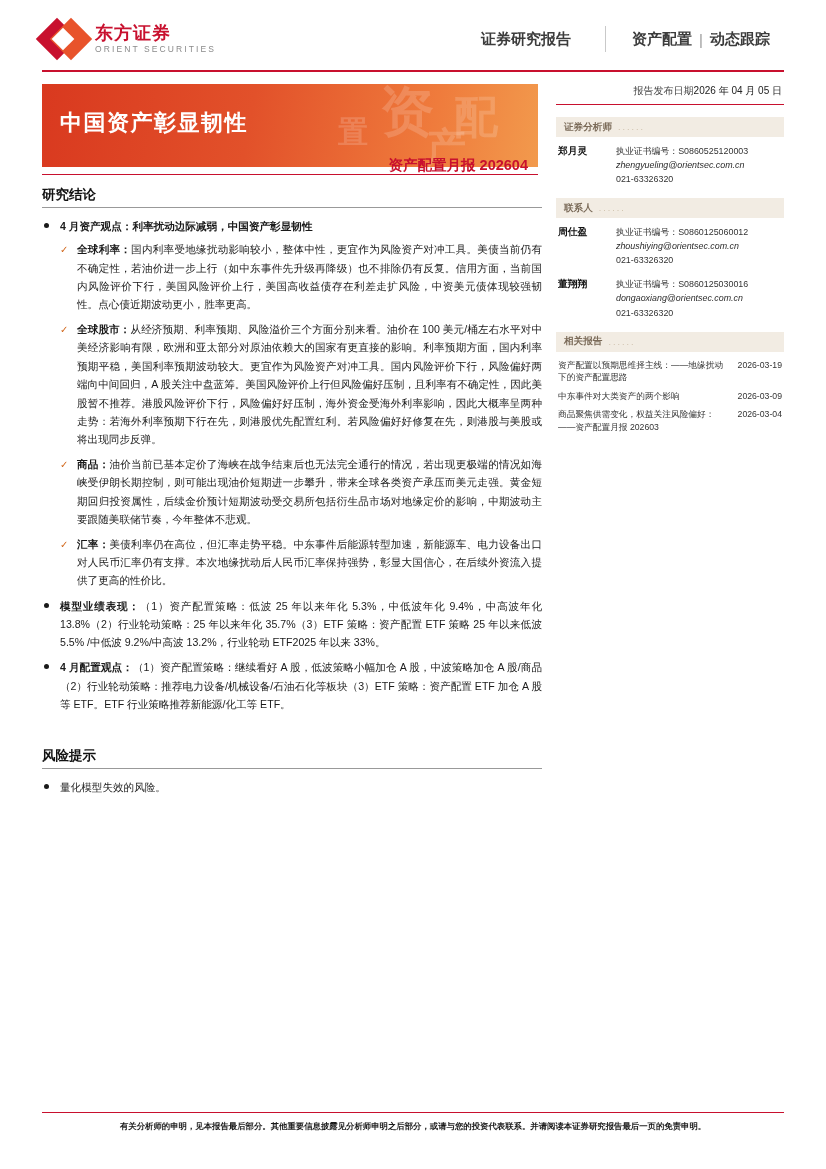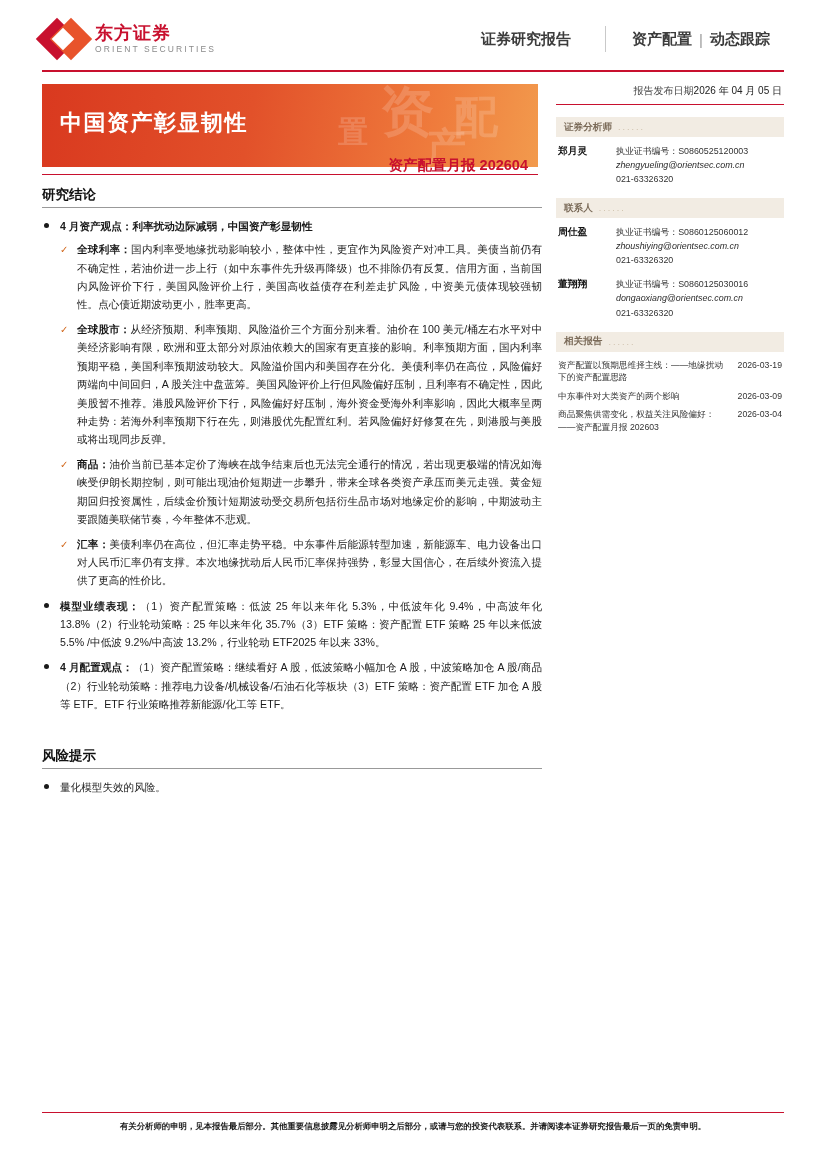--- a/index.html
+++ b/index.html
@@ -192,21 +192,21 @@
       <li>
         <span class="bullet"></span>
         <b>4 月资产观点：利率扰动边际减弱，中国资产彰显韧性</b>
         <ul class="lv2">
           <li>
             <span class="check">✓</span>
             <span class="lead">全球利率：</span><span>国内利率受地缘扰动影响较小，整体中性，更宜作为风险资产对冲工具。美债当前仍有不确定性，若油价进一步上行（如中东事件先升级再降级）也不排除仍有反复。信用方面，当前国内风险评价下行，美国风险评价上行，美国高收益债存在利差走扩风险，中资美元债体现较强韧性。点心债近期波动更小，胜率更高。</span>
           </li>
           <li>
             <span class="check">✓</span>
-            <span class="lead">全球股市：</span><span>从经济预期、利率预期、风险溢价三个方面分别来看。油价在 100 美元/桶左右水平对中美经济影响有限，欧洲和亚太部分对原油依赖大的国家有更直接的影响。利率预期方面，国内利率预期平稳，美国利率预期波动较大。风险溢价国内和美国存在分化。美债利率仍在高位，风险偏好两端向中间回归，A 股关注中盘蓝筹。美国风险评价上行但风险偏好压制，且利率有不确定性，因此美股暂不推荐。港股风险评价下行，风险偏好好压制，海外资金受海外利率影响，因此大概率呈两种走势：若海外利率预期下行在先，则港股优先配置红利。若风险偏好好修复在先，则港股与美股或将出现同步反弹。</span>
+            <span class="lead">全球股市：</span><span>从经济预期、利率预期、风险溢价三个方面分别来看。油价在 100 美元/桶左右水平对中美经济影响有限，欧洲和亚太部分对原油依赖大的国家有更直接的影响。利率预期方面，国内利率预期平稳，美国利率预期波动较大。更宜作为风险资产对冲工具。国内风险评价下行，风险偏好两端向中间回归，A 股关注中盘蓝筹。美国风险评价上行但风险偏好压制，且利率有不确定性，因此美股暂不推荐。港股风险评价下行，风险偏好好压制，海外资金受海外利率影响，因此大概率呈两种走势：若海外利率预期下行在先，则港股优先配置红利。若风险偏好好修复在先，则港股与美股或将出现同步反弹。</span>
           </li>
           <li>
             <span class="check">✓</span>
             <span class="lead">商品：</span><span>油价当前已基本定价了海峡在战争结束后也无法完全通行的情况，若出现更极端的情况如海峡受伊朗长期控制，则可能出现油价短期进一步攀升，带来全球各类资产承压而美元走强。黄金短期回归投资属性，后续金价预计短期波动受交易所包括衍生品市场对地缘定价的影响，中期波动主要跟随美联储节奏，今年整体不悲观。</span>
           </li>
           <li>
             <span class="check">✓</span>
             <span class="lead">汇率：</span><span>美债利率仍在高位，但汇率走势平稳。中东事件后能源转型加速，新能源车、电力设备出口对人民币汇率仍有支撑。本次地缘扰动后人民币汇率保持强势，彰显大国信心，在后续外资流入提供了更高的性价比。</span>
           </li>
         </ul>

